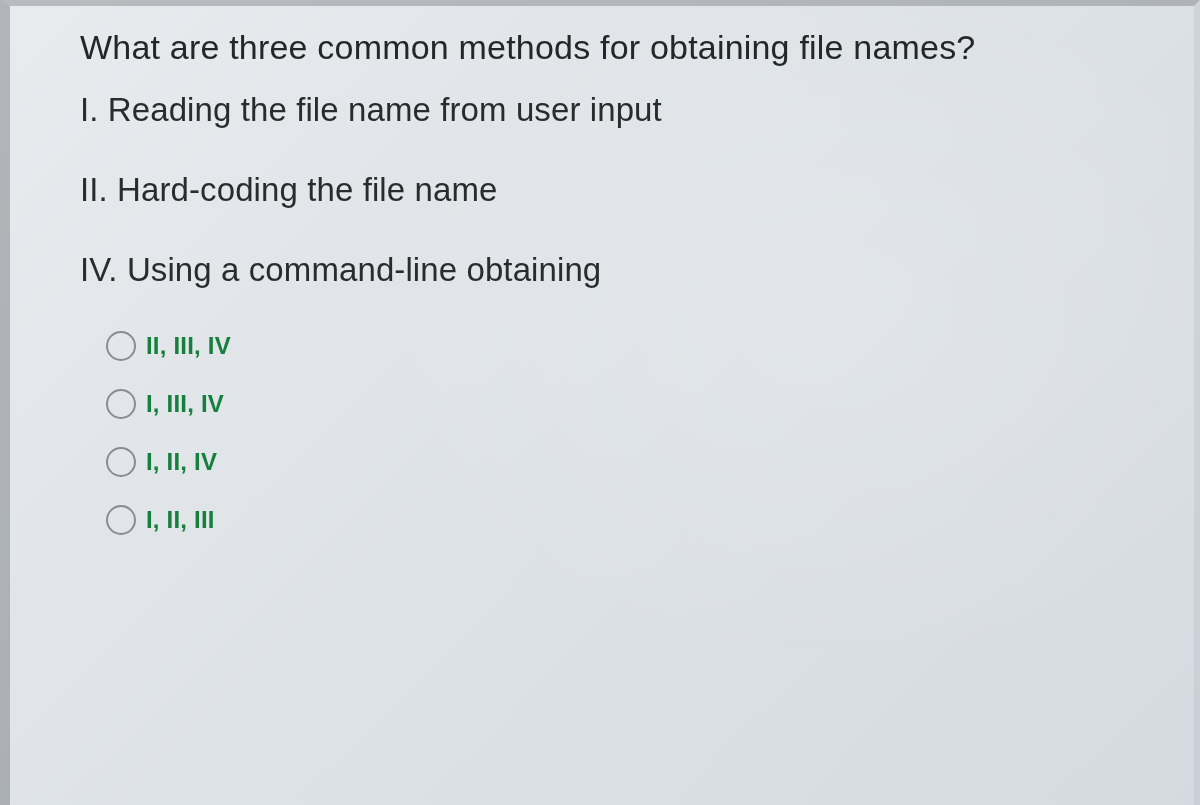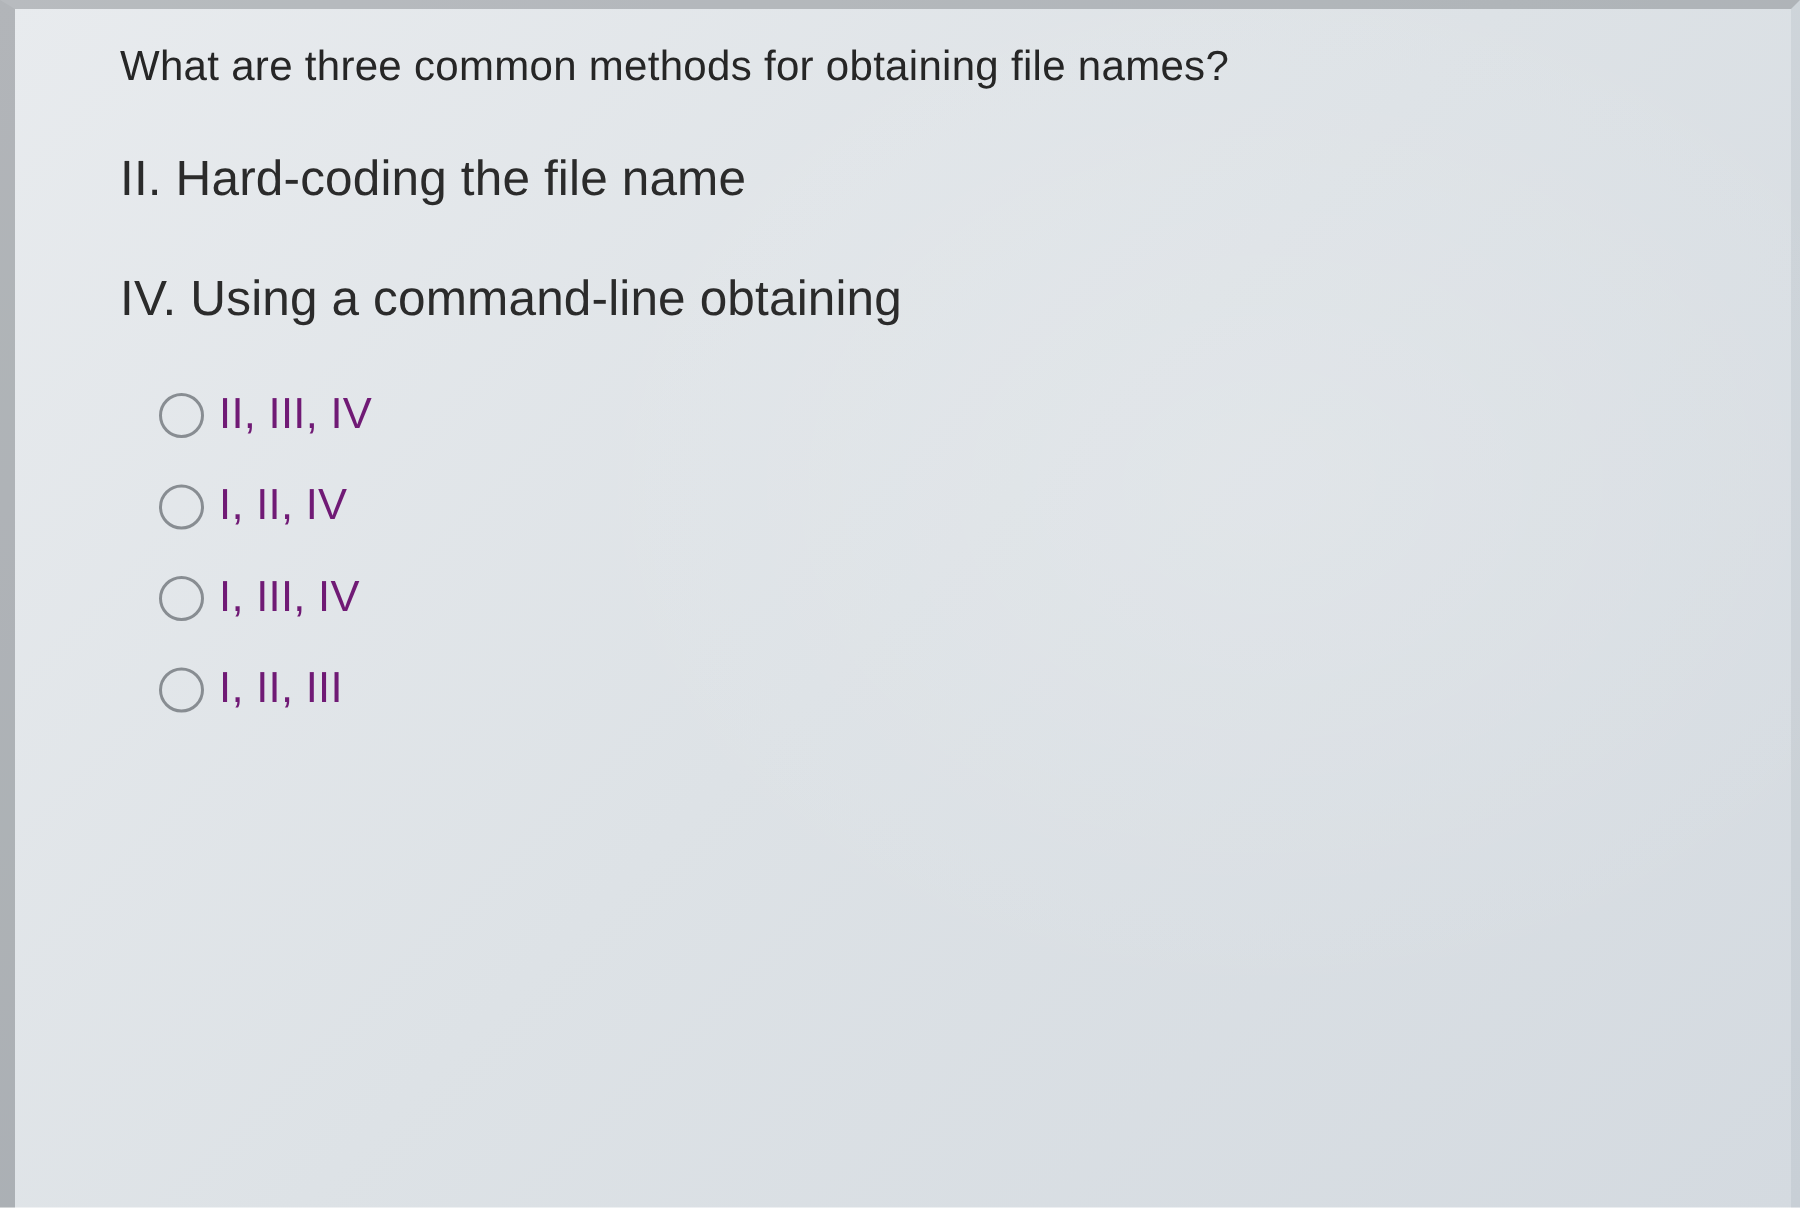--- a/index.html
+++ b/index.html
@@ -25,24 +25,24 @@
       bottom: 0;
       left: 0;
       background: radial-gradient(ellipse 800px 600px at 70% 40%, rgba(255,255,255,0.15), transparent 60%);
       pointer-events: none;
     }
     .page {
       position: relative;
       padding: 28px 40px 20px 80px;
     }
     .question {
-      font-size: 28px;
+      font-size: 34px;
       font-weight: 400;
       color: #262626;
-      margin-bottom: 40px;
+      margin-bottom: 24px;
       letter-spacing: 0.2px;
     }
     .statement {
       font-size: 33px;
       font-weight: 400;
       color: #2b2b2b;
       margin-bottom: 42px;
       letter-spacing: 0.1px;
     }
     .options {
@@ -58,23 +58,23 @@
     .radio {
       width: 30px;
       height: 30px;
       border: 2px solid #888d92;
       border-radius: 50%;
       background: transparent;
       flex-shrink: 0;
       cursor: pointer;
     }
     .option-label {
-      font-size: 29px;
-      font-weight: 400;
-      color: #701a75;
+      font-size: 24px;
+      font-weight: 700;
+      color: #15803d;
       letter-spacing: 0.2px;
     }
     
     .frame {
       position: absolute;
       inset: 0;
       border-top: 6px solid rgba(60,65,70,0.28);
       border-left: 10px solid rgba(55,60,65,0.30);
       border-right: 6px solid rgba(160,170,178,0.22);
       pointer-events: none;
@@ -82,38 +82,39 @@
   </style>
 </head>
 <body>
 
 <div class="frame"></div>
 
 <div class="page">
 
   <div class="question">What are three common methods for obtaining file names?</div>
 
+  <div class="statement">I. Reading the file name from user input</div>
   <div class="statement">II. Hard-coding the file name</div>
   <div class="statement">IV. Using a command-line obtaining</div>
 
   <div class="options">
 
     <div class="option">
       <div class="radio"></div>
       <span class="option-label">II, III, IV</span>
     </div>
 
     <div class="option">
       <div class="radio"></div>
-      <span class="option-label">I, II, IV</span>
+      <span class="option-label">I, III, IV</span>
     </div>
 
     <div class="option">
       <div class="radio"></div>
-      <span class="option-label">I, III, IV</span>
+      <span class="option-label">I, II, IV</span>
     </div>
 
     <div class="option">
       <div class="radio"></div>
       <span class="option-label">I, II, III</span>
     </div>
 
   </div>
 
 </div>

